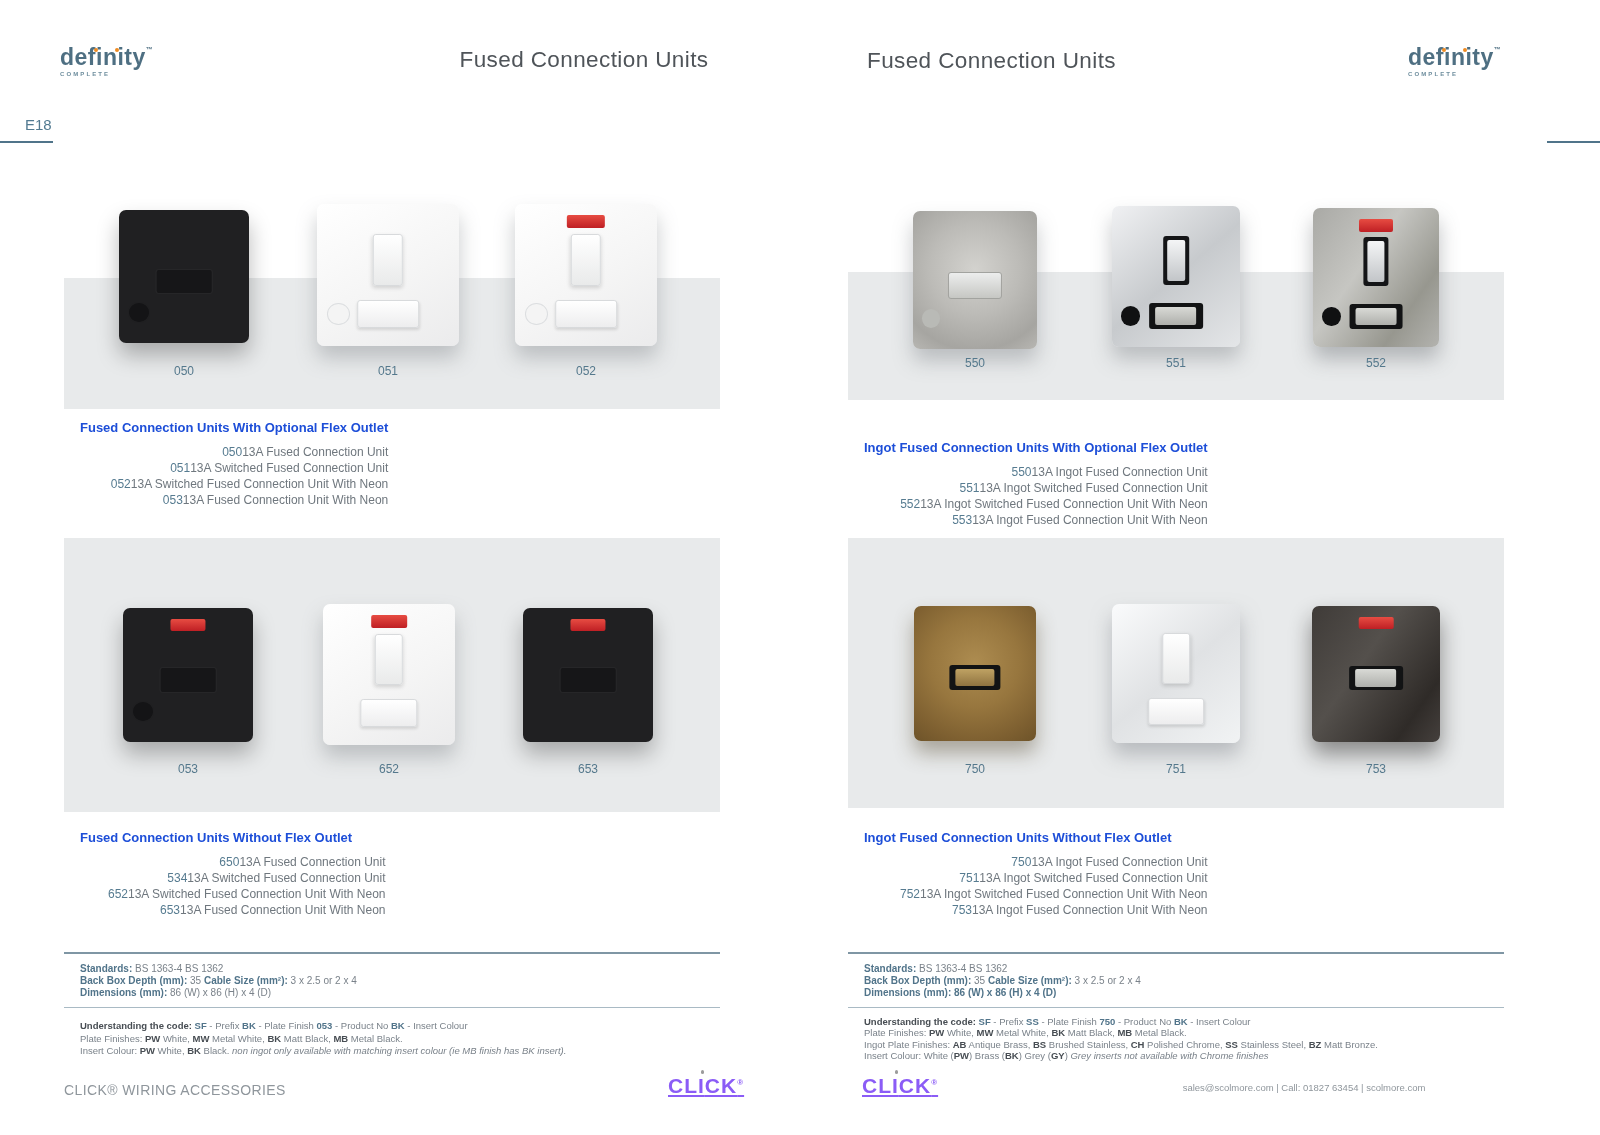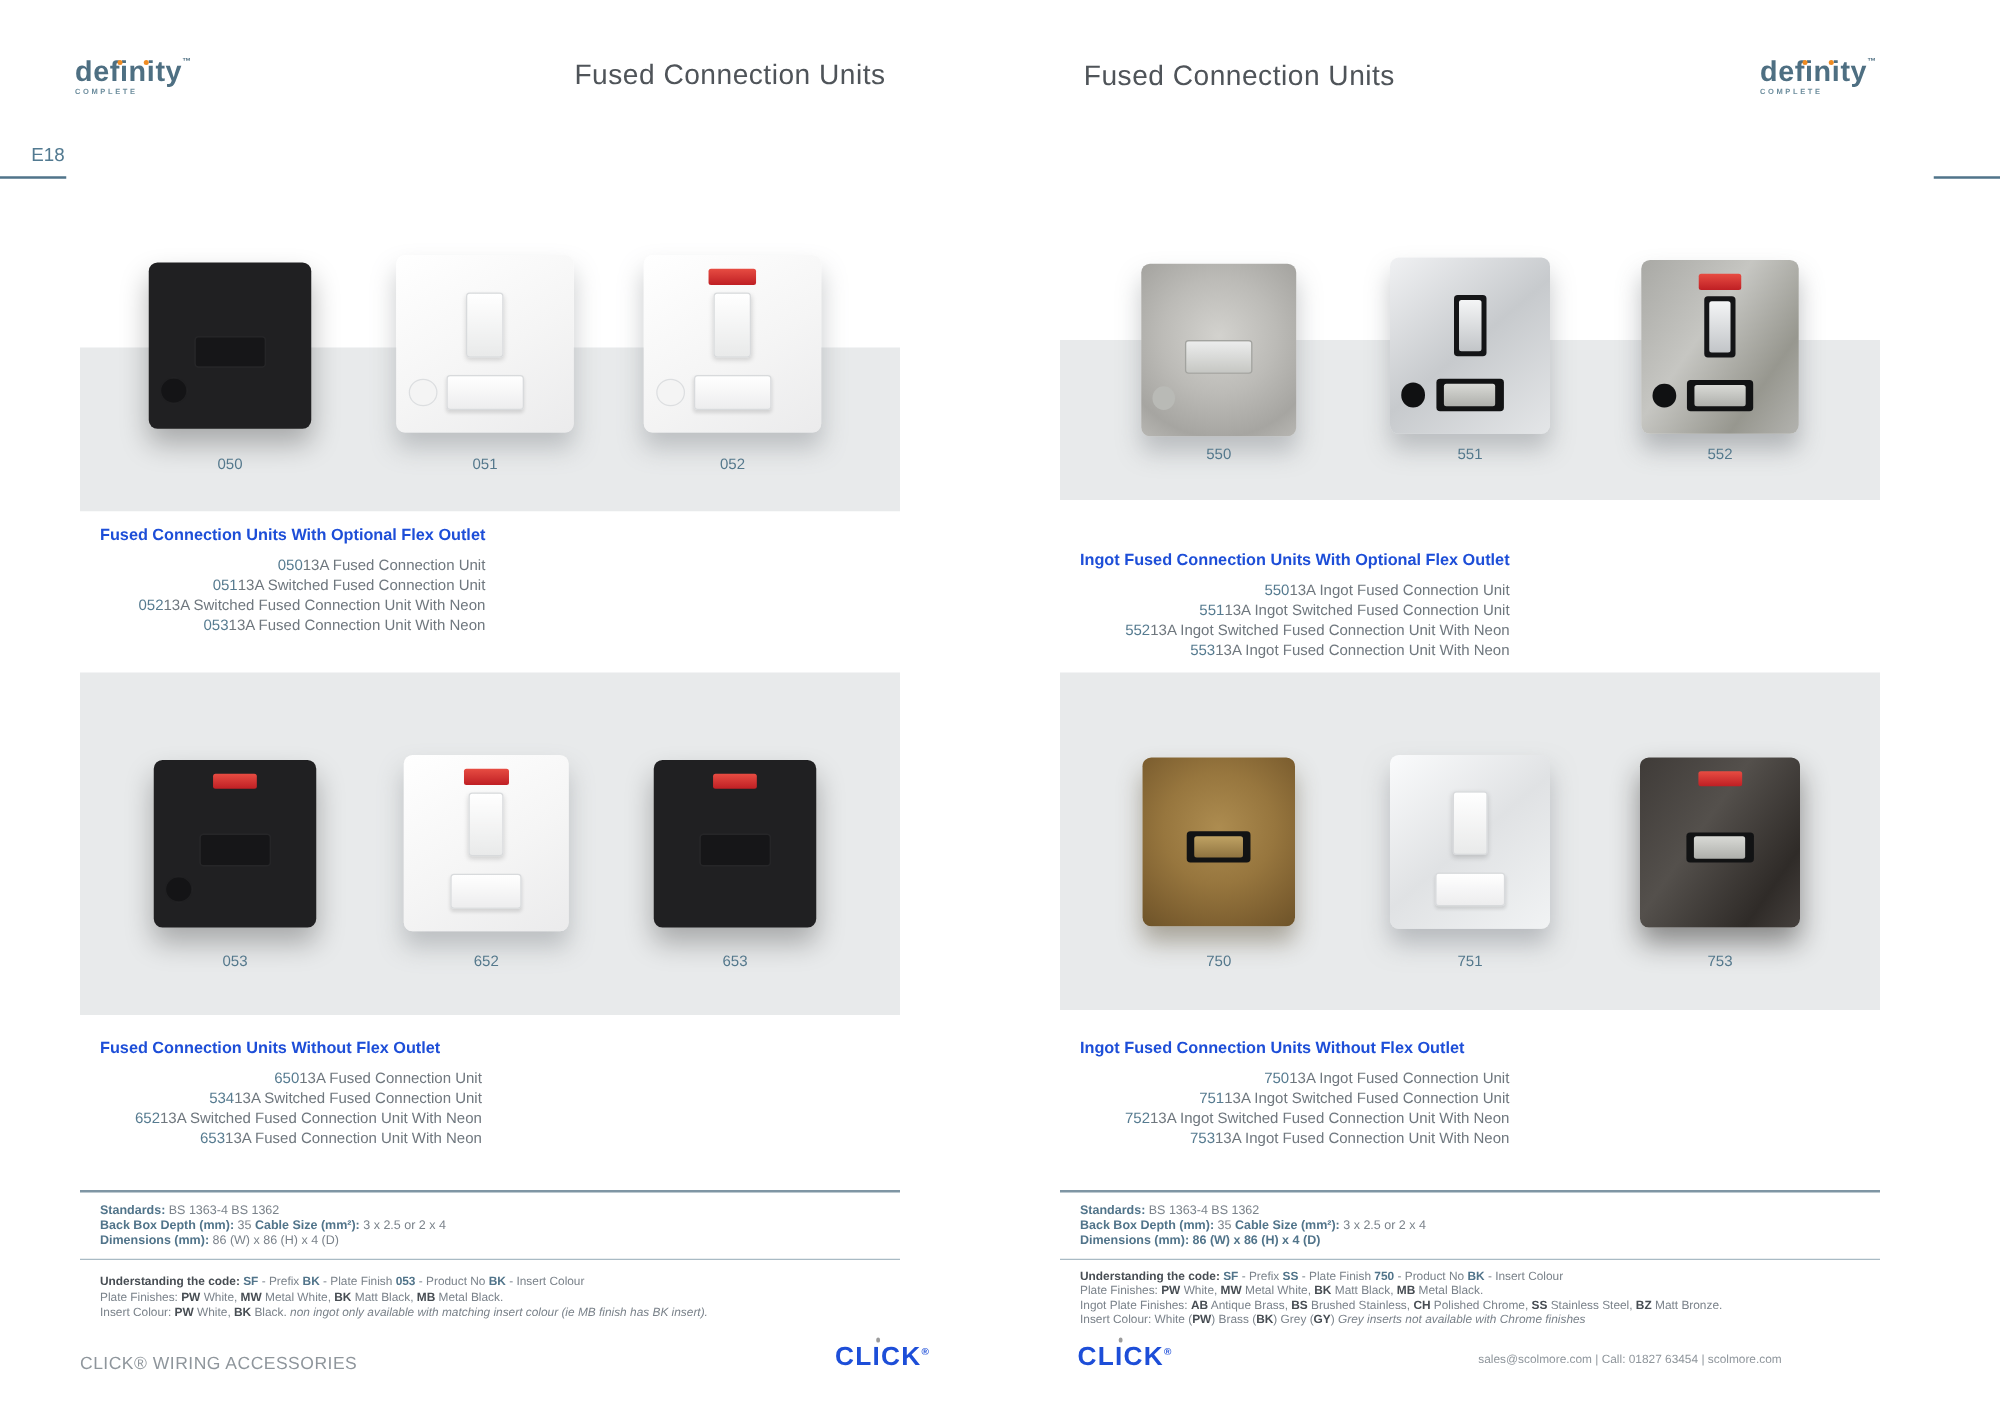--- a/index.html
+++ b/index.html
@@ -65,21 +65,21 @@
   .tline{white-space:nowrap;}
   .std .tline{font-size:10px;line-height:12px;}
   .code .tline{font-size:9.5px;line-height:12.5px;}
   .code.tight .tline{line-height:11.3px;}
   .tk-a{color:#51748a;font-weight:bold;}
   .tk-b{color:#474d53;font-weight:bold;}
   .tk-i{font-style:italic;}
 
   
   .foot-left{position:absolute;font-size:14px;letter-spacing:.4px;color:#8f969c;}
-  .clicklogo{position:absolute;font-size:21px;font-weight:bold;color:#1d4ed8;letter-spacing:1px;}
+  .clicklogo{position:absolute;font-size:21px;font-weight:bold;color:#8b5cf6;letter-spacing:1px;text-decoration:underline;}
   .clicklogo i{font-style:normal;position:relative;}
   .clicklogo i::after{content:"";position:absolute;width:3.5px;height:3.5px;border-radius:50%;background:#9c9c9c;top:-4px;left:40%;}
   .clicklogo sup{font-size:8px;}
   .contact{position:absolute;font-size:9.5px;color:#8f969c;text-align:right;}
 </style>
 </head>
 <body>
 
 <div class="sheet">
 

